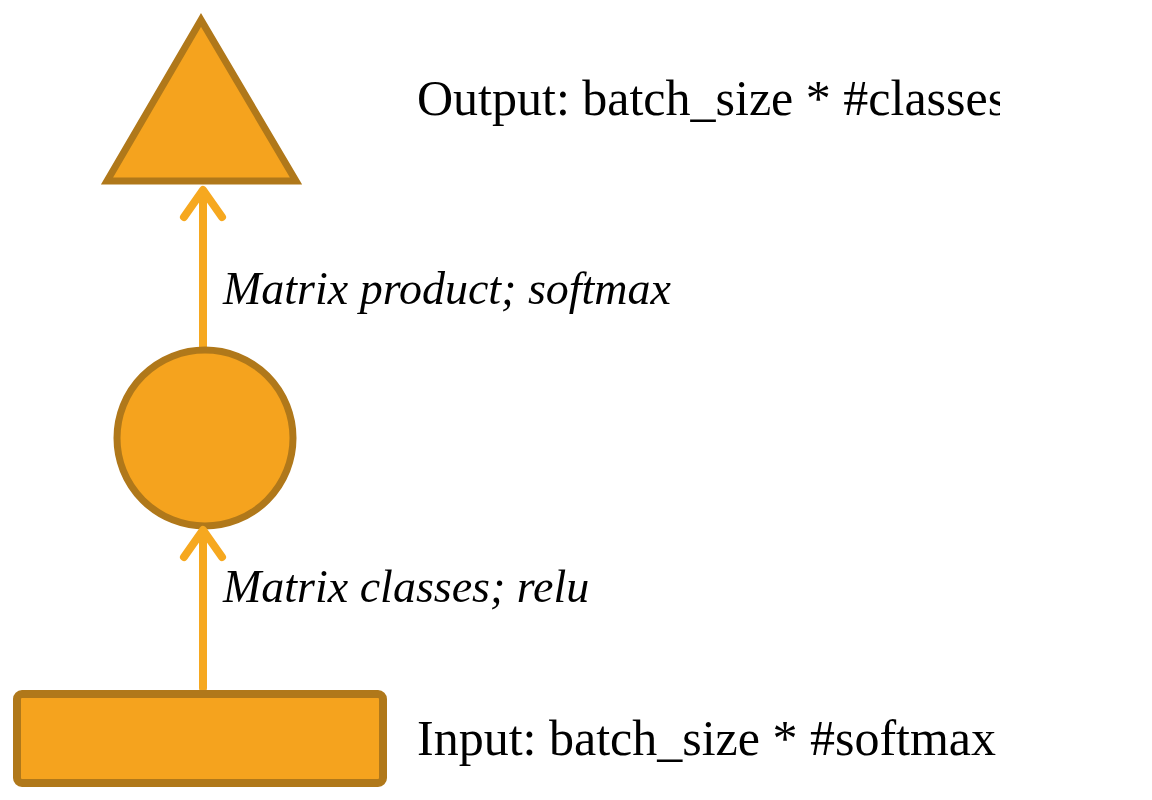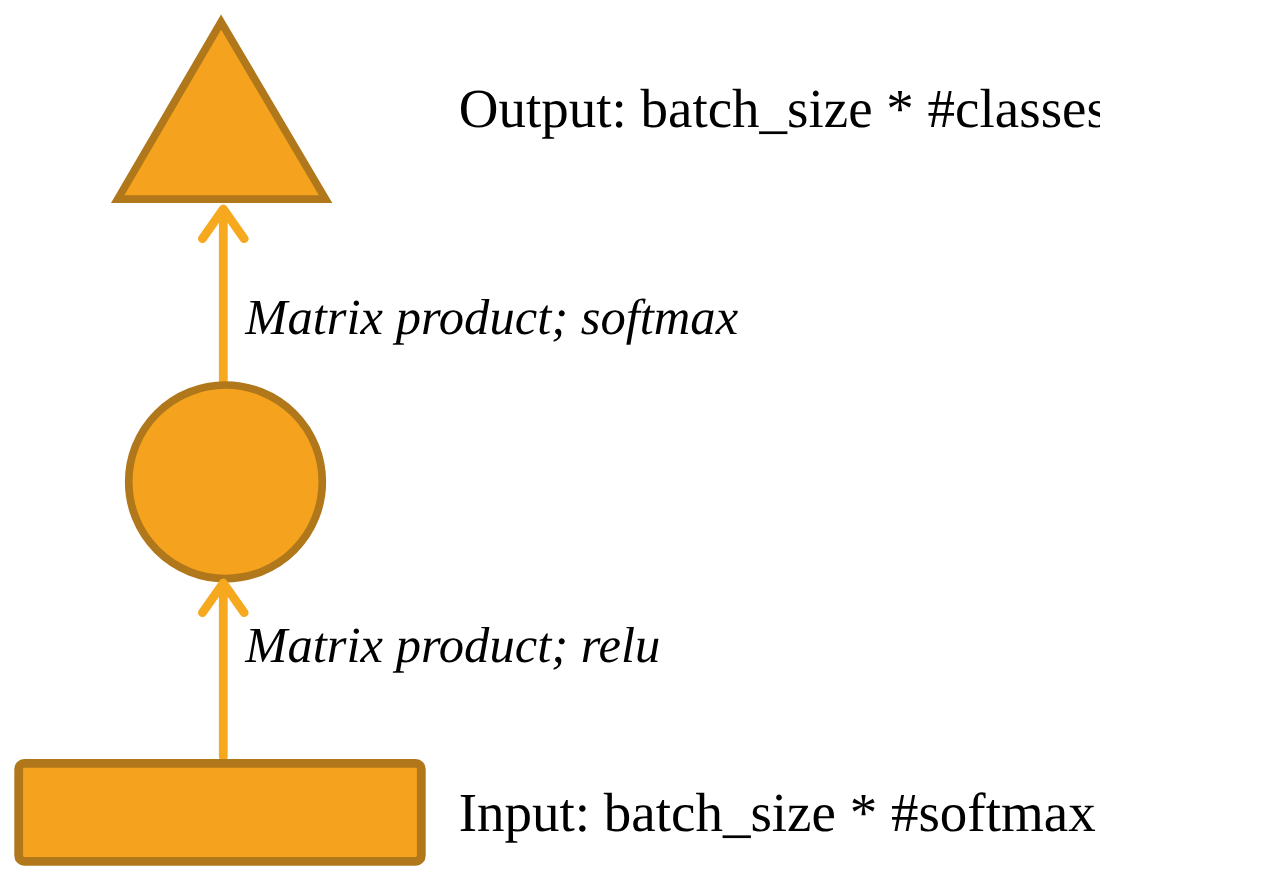--- a/index.html
+++ b/index.html
@@ -74,17 +74,17 @@
     </g>
 
     <rect class="shape" x="17" y="694" width="366" height="89" rx="5" stroke-width="8"></rect>
   </svg>
 
   <div class="node-label label-output">Output: batch_size * #classes</div>
 
   <div class="edge-label label-softmax">Matrix product; softmax</div>
 
 
-  <div class="edge-label label-relu">Matrix product; relu</div>
+  <div class="edge-label label-relu">Matrix classes; relu</div>
 
   <div class="node-label label-input">Input: batch_size * #softmax</div>
 
 </div>
 
 </body></html>

